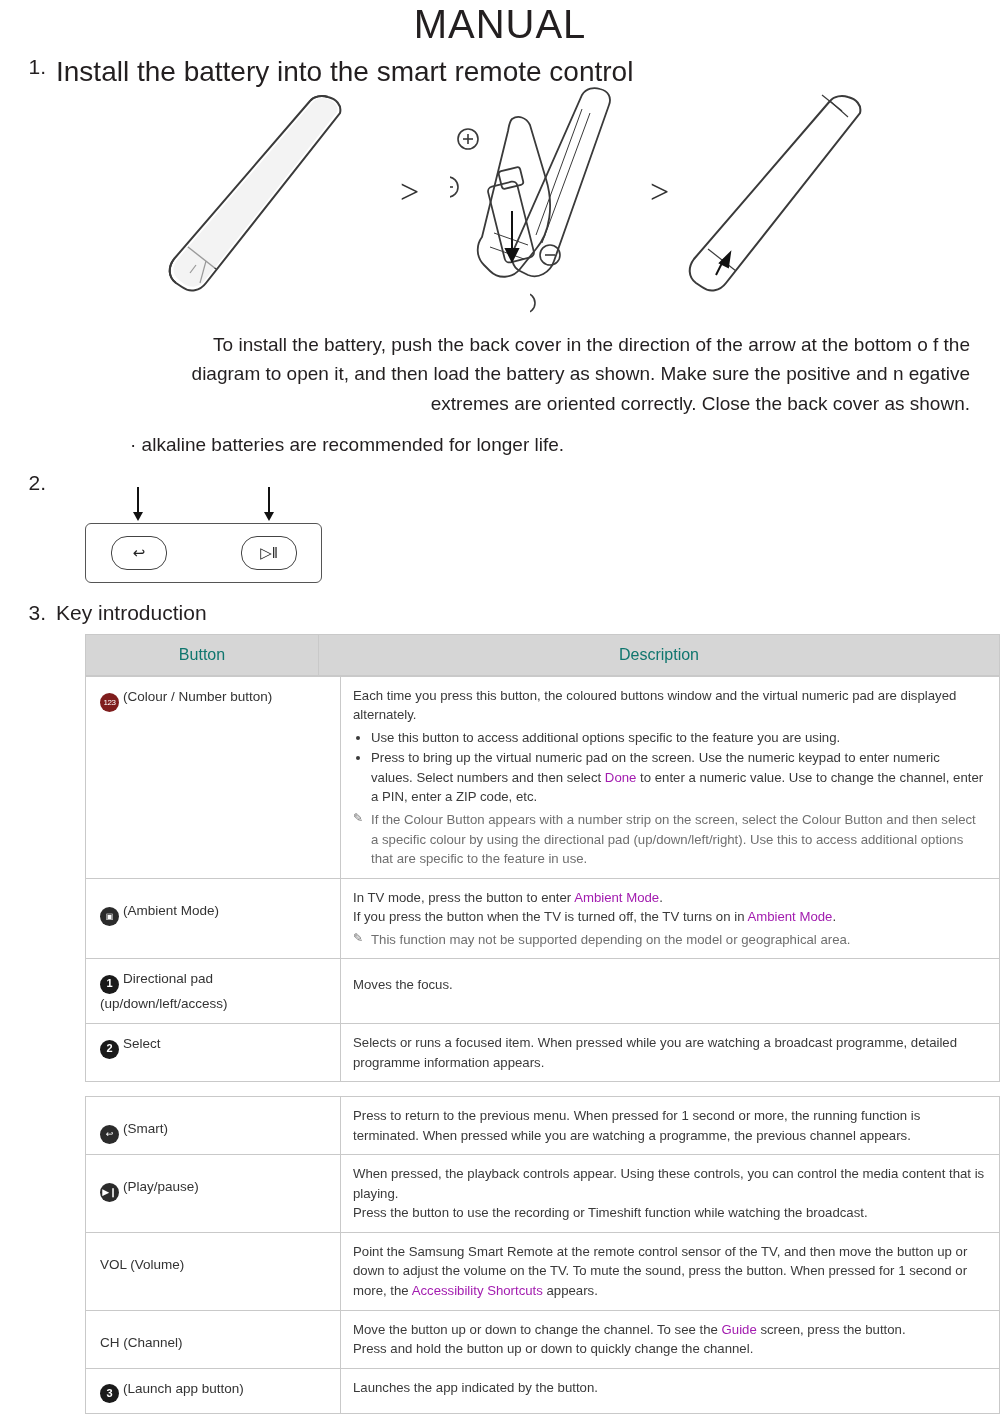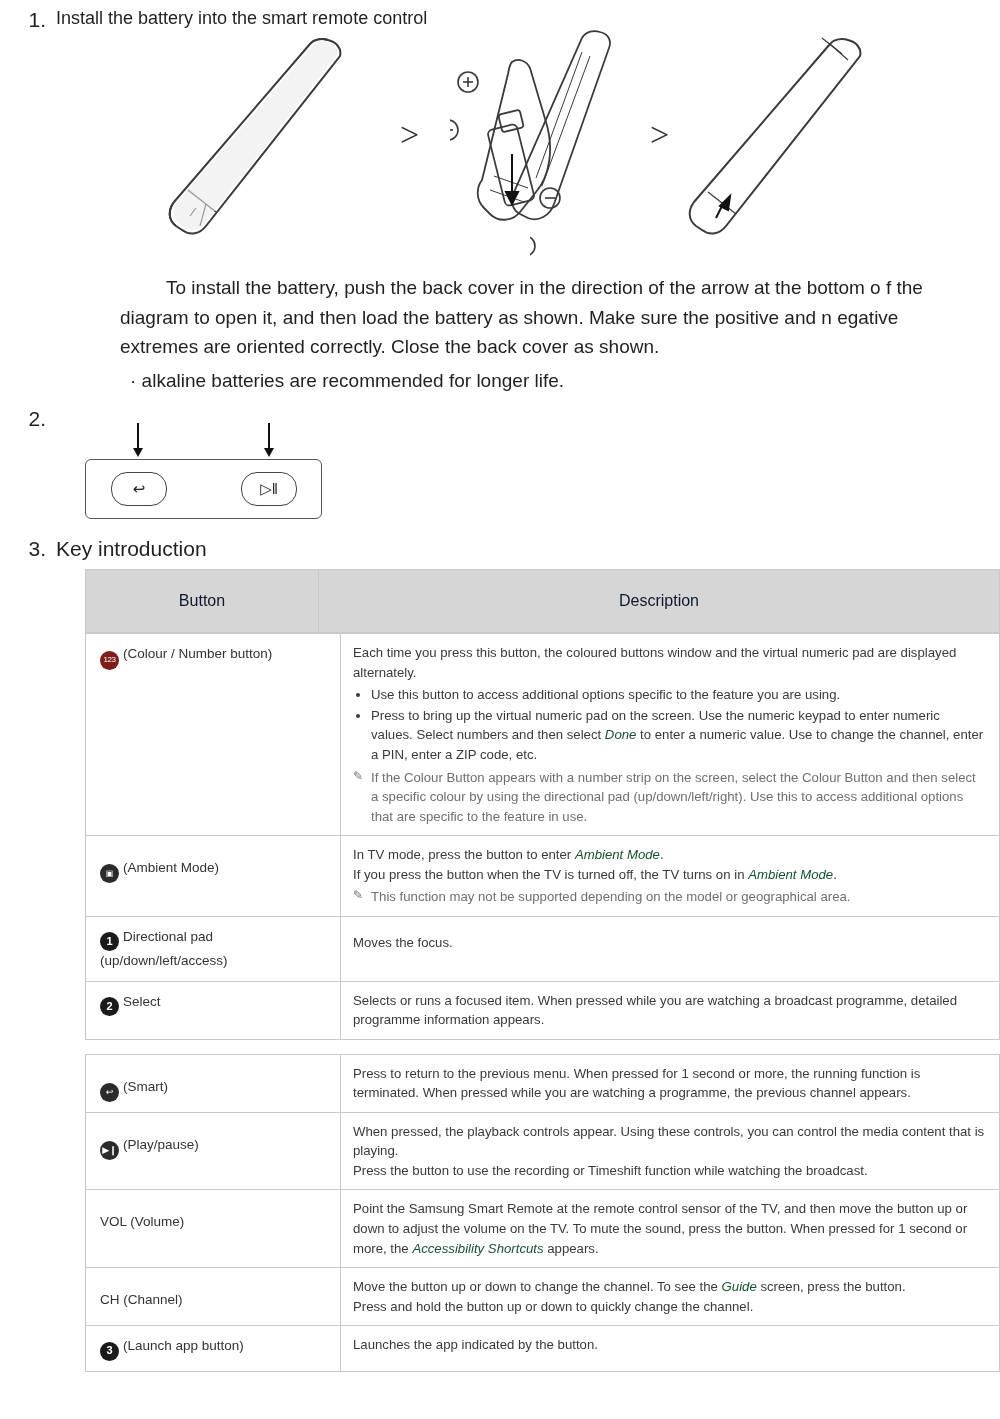--- a/index.html
+++ b/index.html
@@ -37,40 +37,40 @@
   .step-num {
     width: 46px;
     text-align: right;
     padding-right: 10px;
     flex: none;
   }
   .step-1 {
     margin-top: 6px;
   }
   .step-1 .step-text {
-    font-size: 18px;
+    font-size: 28px;
   }
   
   .diagram-row {
     position: relative;
     height: 235px;
     margin-top: 4px;
   }
   .arrow-sep {
     position: absolute;
     font-size: 34px;
     color: #333;
     font-family: "Liberation Serif", serif;
   }
   
   .para {
     font-size: 19px;
     line-height: 1.55;
-    margin: 0 30px 8px 120px;
-    text-align: left;
+    margin: 0 30px 16px 120px;
+    text-align: right;
   }
   .para .indent {
     display: inline-block;
     width: 46px;
   }
   .bullet-line {
     font-size: 19px;
     margin: 2px 0 13px 130px;
   }
   
@@ -140,23 +140,23 @@
     table-layout: fixed;
   }
   table.keytable td, table.keytable th {
     border: 1px solid #c9c9c9;
     vertical-align: top;
   }
   .hdr {
     background: #d6d6d6;
     font-size: 16px;
     font-weight: 400;
-    padding: 22px 0;
+    padding: 11px 0;
     border: 1px solid #bdbdbd;
-    color: #0f172a;
+    color: #0f766e;
   }
   .col-btn { width: 232px; }
   .cell-btn {
     padding: 10px 8px 10px 14px;
     font-size: 13.5px;
     color: #333;
     line-height: 1.45;
   }
   .cell-desc {
     padding: 9px 14px 9px 12px;
@@ -177,21 +177,21 @@
     margin-top: 3px;
     padding-left: 18px;
     position: relative;
   }
   .note .pen {
     position: absolute;
     left: 0;
     top: 0;
     font-size: 12px;
   }
-  .blue { color: #14532d; font-style: italic; }
+  .blue { color: #a21caf; }
   .keytable.second { margin-top: 0; }
   .ico {
     display: inline-flex;
     align-items: center;
     justify-content: center;
     width: 19px;
     height: 19px;
     border-radius: 50%;
     background: #2b2b2b;
     color: #fff;
@@ -203,20 +203,21 @@
   .ico.numpad { background:#7f1d1d; font-size: 8px; letter-spacing: -0.5px;}
   .ico.amb { background:#2b2b2b; font-size:8px; }
   .ico.digit { background:#1a1a1a; font-size: 11px; font-weight: bold; }
   svg { display:block; }
 </style>
 </head>
 <body>
 
 <div class="page">
 
+  <h1 class="title">MANUAL</h1>
 
   <div class="step-line step-1">
     <span class="step-num">1.</span>
     <span class="step-text">Install the battery into the smart remote control</span>
   </div>
 
   <div class="diagram-row">
 
     <svg width="240" height="230" style="position:absolute; left:160px; top:-8px;">
       <g fill="none" stroke="#3a3a3a" stroke-width="2">

